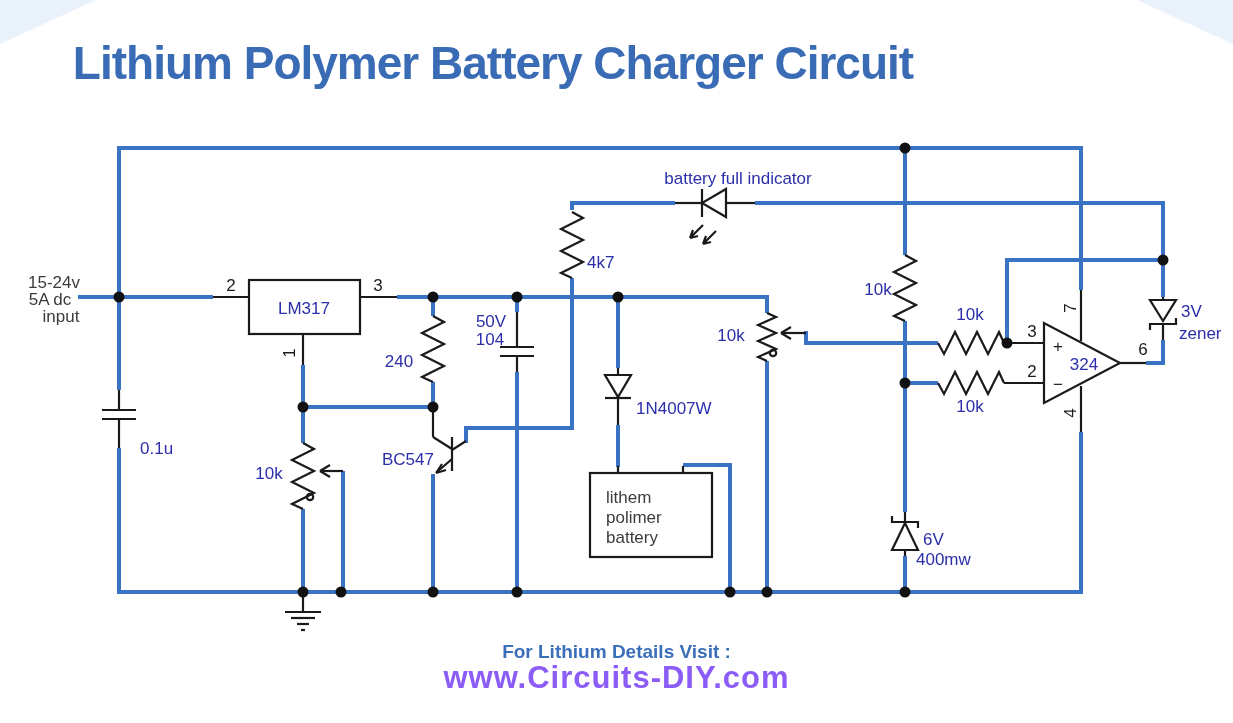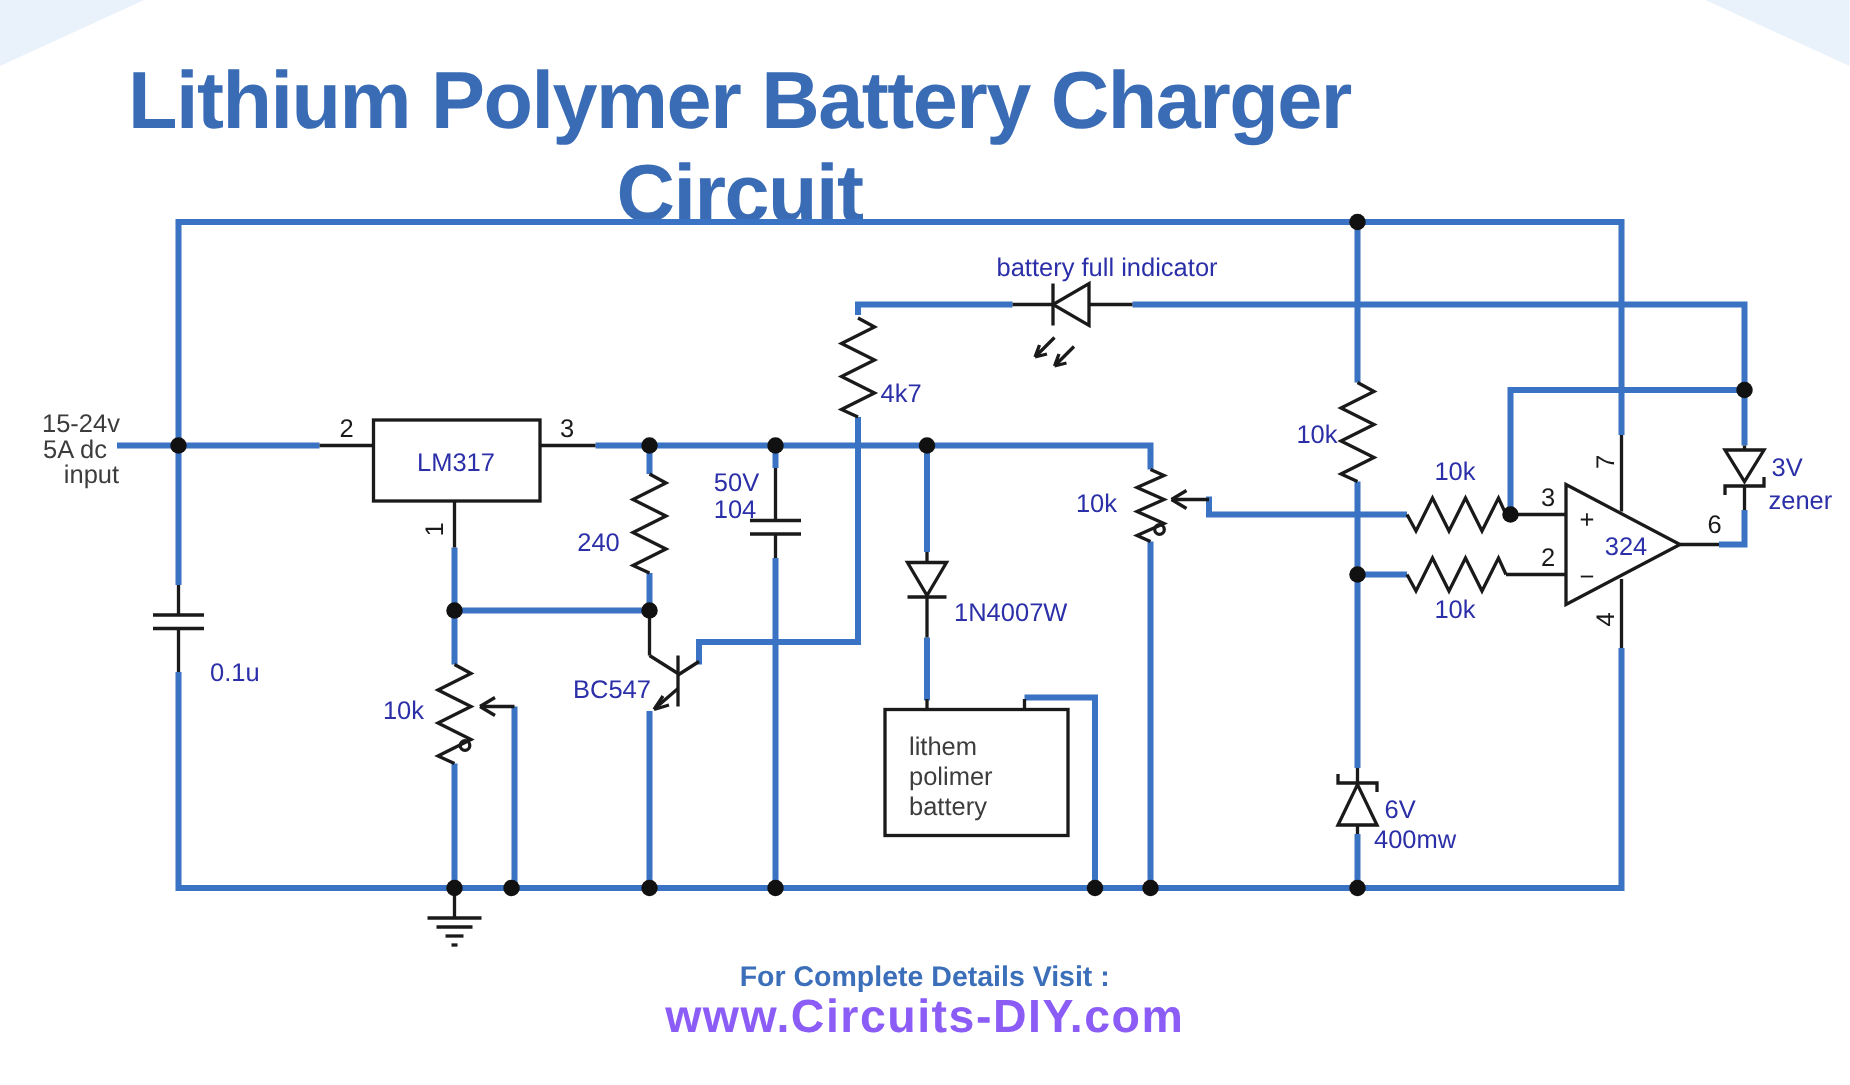--- a/index.html
+++ b/index.html
@@ -5,21 +5,21 @@
   html,body{margin:0;padding:0;}
   body{
     width:1233px;height:723px;position:relative;background:#ffffff;
     font-family:"Liberation Sans","DejaVu Sans",sans-serif;overflow:hidden;
   }
   .corner{position:absolute;width:0;height:0;}
   .corner-tl{left:0;top:0;border-top:44px solid #e9f1fa;border-right:96px solid transparent;}
   .corner-tr{right:0;top:0;border-top:44px solid #e9f1fa;border-left:96px solid transparent;}
   .page-title{
     position:absolute;left:0;top:36px;width:986px;text-align:center;
-    font-size:54px;font-weight:bold;letter-spacing:-1px;color:#3a6cb6;
+    font-size:46px;font-weight:bold;letter-spacing:-1px;color:#3a6cb6;
   }
   .footer-visit{
     position:absolute;left:0;top:641px;width:1233px;text-align:center;
     font-size:19px;font-weight:bold;color:#3c6fba;
   }
   .footer-site{
     position:absolute;left:0;top:660px;width:1233px;text-align:center;
     font-size:31px;font-weight:bold;color:#8b5cf6;letter-spacing:1px;
   }
   svg{position:absolute;left:0;top:0;}
@@ -244,14 +244,14 @@
     <circle class="dot" cx="303" cy="592" r="5.5"></circle>
     <circle class="dot" cx="341" cy="592" r="5.5"></circle>
     <circle class="dot" cx="433" cy="592" r="5.5"></circle>
     <circle class="dot" cx="517" cy="592" r="5.5"></circle>
     <circle class="dot" cx="730" cy="592" r="5.5"></circle>
     <circle class="dot" cx="767" cy="592" r="5.5"></circle>
     <circle class="dot" cx="905" cy="592" r="5.5"></circle>
   </g>
 </svg>
 
-<div class="footer-visit">For Complete Details Visit :</div>
+<div class="footer-visit">For Lithium Details Visit :</div>
 <div class="footer-site">www.Circuits-DIY.com</div>
 
 </body></html>

